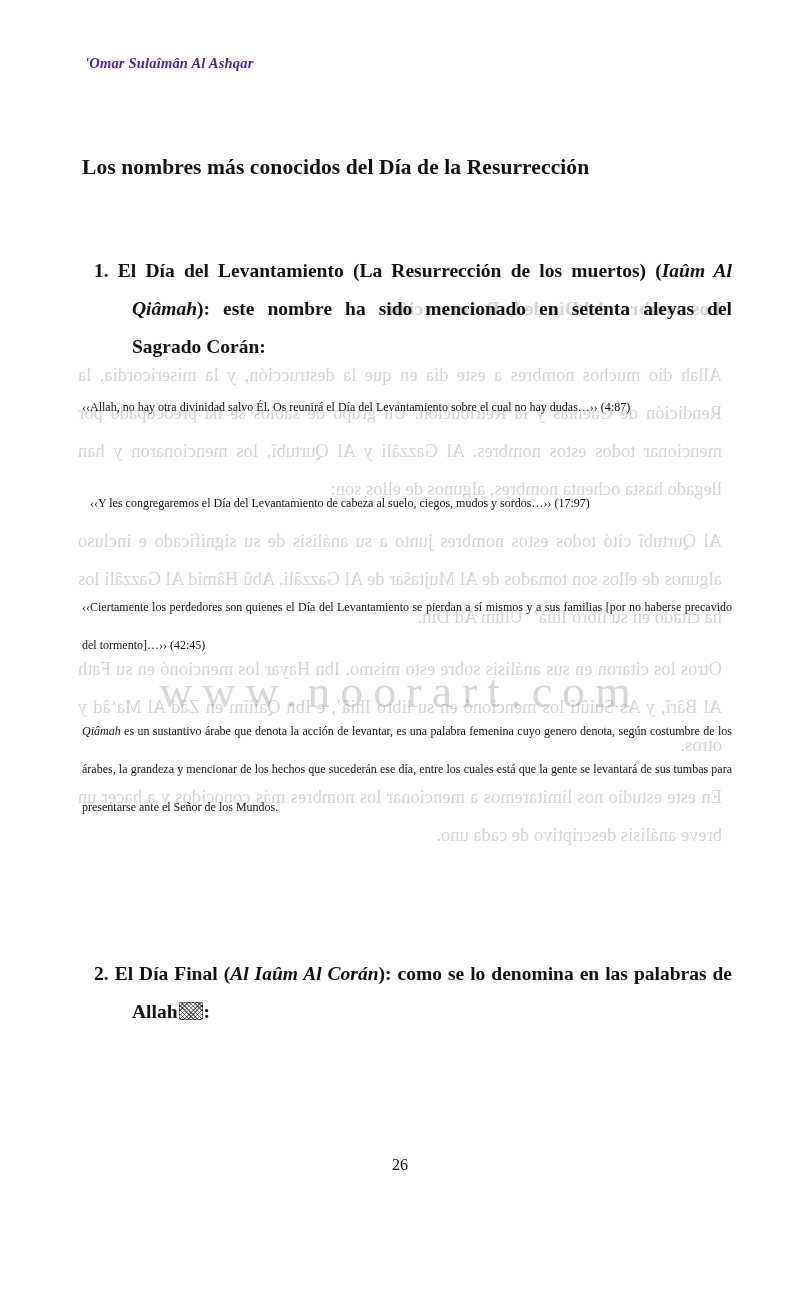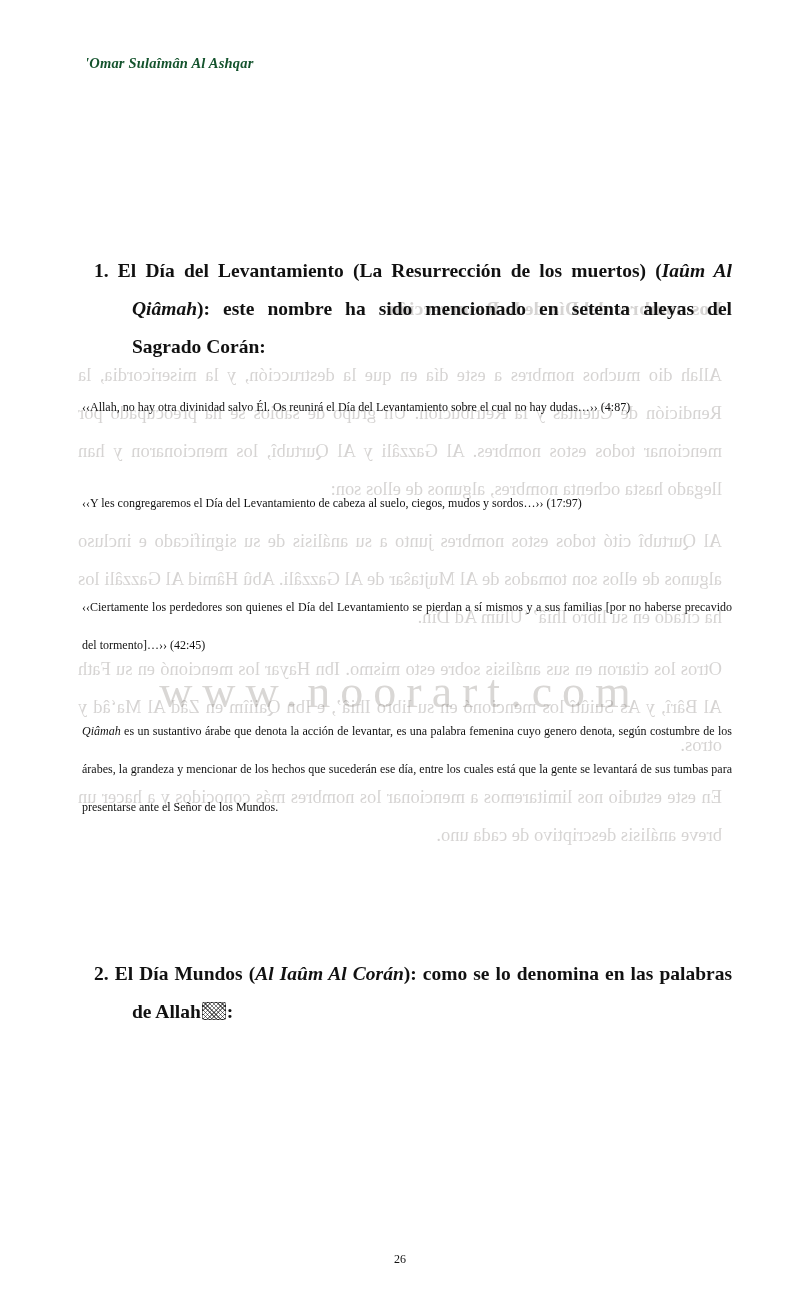--- a/index.html
+++ b/index.html
@@ -63,21 +63,21 @@
   .showthrough p { margin: 0 0 14px 0; }
 
   .running-head {
     position: absolute;
     top: 55px;
     left: 85px;
     font-style: italic;
     font-weight: bold;
     font-size: 14.5px;
     letter-spacing: 0.2px;
-    color: #14532d;
+    color: #4c1d95;
     z-index: 2;
   }
 
   .section-title {
     position: absolute;
     top: 138px;
     left: 82px;
     right: 70px;
     font-weight: bold;
     font-size: 21.5px;
@@ -130,74 +130,75 @@
     background:
       repeating-linear-gradient(45deg, rgba(0,0,0,.55) 0 1px, transparent 1px 3px),
       repeating-linear-gradient(-45deg, rgba(0,0,0,.45) 0 1px, transparent 1px 3px);
     border: 1px solid rgba(0,0,0,.5);
     border-radius: 2px;
     margin: 0 1px;
   }
 
   .page-number {
     position: absolute;
-    top: 1252px;
+    top: 1156px;
     left: 0;
     right: 0;
     text-align: center;
-    font-size: 12px;
+    font-size: 16px;
     z-index: 2;
   }
 </style>
 </head>
 <body>
 
 <div class="page">
 
   <div class="showthrough">
     <div class="st-title">Los nombres del Día de la Resurrección</div>
     <p>Allah  dio muchos nombres a este día en que la destrucción, y la misericordia, la Rendición de Cuentas y la Retribución. Un grupo de sabios se ha preocupado por mencionar todos estos nombres. Al Gazzâli y Al Qurtubî, los mencionaron y han llegado hasta ochenta nombres, algunos de ellos son:</p>
     <p>Al Qurtubî citó todos estos nombres junto a su análisis de su significado e incluso algunos de ellos son tomados de Al Mujtaŝar de Al Gazzâli. Abû Hâmid Al Gazzâli los ha citado en su libro Ihiâ’ ‘Ulûm Ad Dîn.</p>
     <p>Otros los citaron en sus análisis sobre esto mismo. Ibn Hayar los mencionó en su Fath Al Bârî, y As Suiûtî los mencionó en su libro Ihiâ’, e Ibn Qaiiîm en Zâd Al Ma‘âd y otros.</p>
     <p>En este estudio nos limitaremos a mencionar los nombres más conocidos y a hacer un breve análisis descriptivo de cada uno.</p>
   </div>
 
   <div class="running-head">'Omar Sulaîmân Al Ashqar</div>
 
+  <h1 class="section-title">Los nombres más conocidos del Día de la Resurrección</h1>
 
   <div class="body-block numbered" style="top:252px;">
     <span class="hang">
       <span>1.</span>
       <span>El Día del Levantamiento (La Resurrección de los muertos) (</span><i>Iaûm Al Qiâmah</i><span>): este nombre ha sido mencionado en setenta aleyas del Sagrado Corán:</span>
     </span>
   </div>
 
   <div class="body-block para" style="top:388px;">
     <span class="quote-open"></span><span>Allah, no hay otra divinidad salvo Él. Os reunirá el Día del Levantamiento sobre el cual no hay dudas…</span><span>››</span>
     <span>(4:87)</span>
   </div>
 
-  <div class="body-block para" style="top:484px;">
+  <div class="body-block para" style="top:484px;margin-left:8px;">
     <span class="quote-open"></span><span>Y les congregaremos el Día del Levantamiento de cabeza al suelo, ciegos, mudos y sordos…</span><span>››</span>
     <span>(17:97)</span>
   </div>
 
   <div class="body-block para" style="top:588px;">
     <span class="quote-open"></span><span>Ciertamente los perdedores son quienes el Día del Levantamiento se pierdan a sí mismos y a sus familias [por no haberse precavido del tormento]…</span><span>››</span>
     <span>(42:45)</span>
   </div>
 
   <div class="body-block para" style="top:712px;">
     <i>Qiâmah</i><span> es un sustantivo árabe que denota la acción de levantar, es una palabra femenina cuyo genero denota, según costumbre de los árabes, la grandeza y mencionar de los hechos que sucederán ese día, entre los cuales está que la gente se levantará de sus tumbas para presentarse ante el Señor de los Mundos.</span>
   </div>
 
   <div class="body-block numbered" style="top:955px;">
     <span class="hang">
       <span>2.</span>
-      <span>El Día Mundos (</span><i>Al Iaûm Al Corán</i><span>): como se lo denomina en las palabras de Allah</span><span class="allah-glyph"></span><span>:</span>
+      <span>El Día Final (</span><i>Al Iaûm Al Corán</i><span>): como se lo denomina en las palabras de Allah</span><span class="allah-glyph"></span><span>:</span>
     </span>
   </div>
 
 
   <div class="watermark">www.noorart.com</div>
 
   <div class="page-number">26</div>
 
 </div>
 

